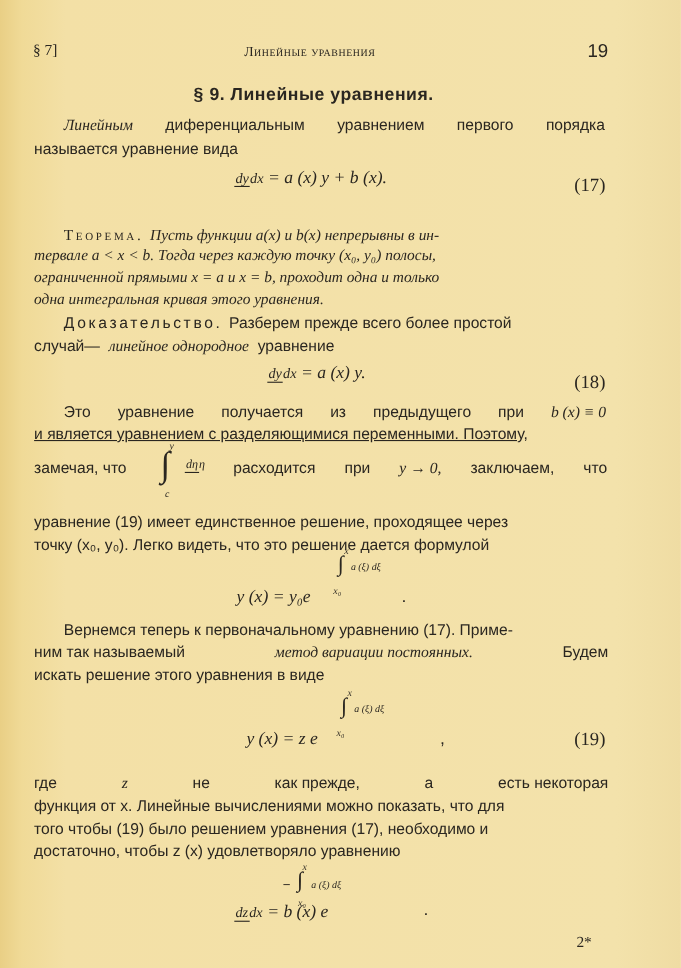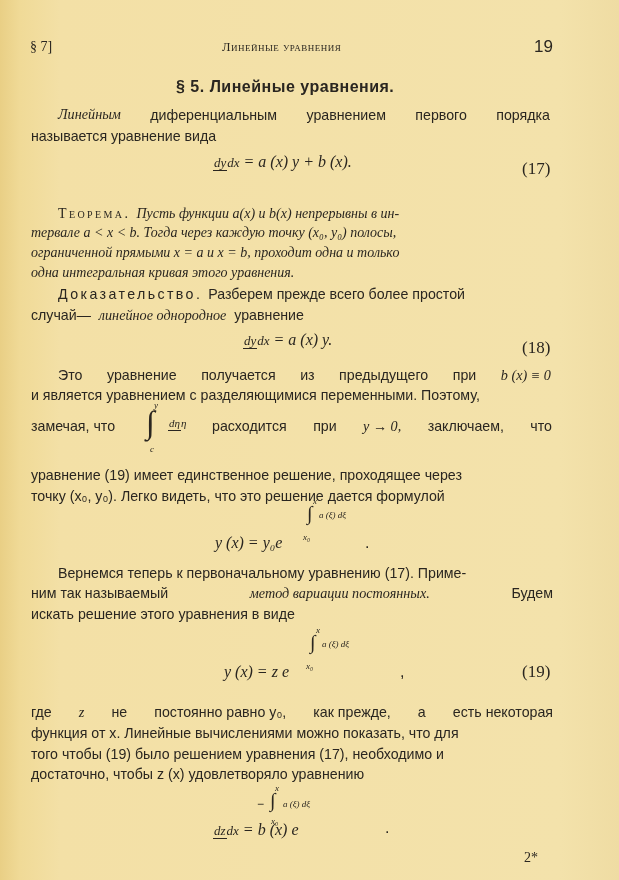--- a/index.html
+++ b/index.html
@@ -23,23 +23,23 @@
   .eqnum { position:absolute; font-family:"Liberation Serif", serif; font-size:17px; }
   .small { font-size:9px; font-family:"Liberation Serif", serif; font-style:italic; }
 </style>
 </head>
 <body>
 
 <div class="abs serif" style="left:30px;top:39px;font-size:14px;">§ 7]</div>
 <div class="abs serif" style="left:222px;top:40px;font-size:12.5px;font-variant:small-caps;letter-spacing:0.5px;">Линейные уравнения</div>
 <div class="abs" style="left:534px;top:37px;font-size:17px;">19</div>
 
-<div class="abs" style="left:176px;top:78px;font-size:16px;font-weight:bold;letter-spacing:0.5px;">§ 5. Линейные уравнения.</div>
+<div class="abs" style="left:176px;top:78px;font-size:16px;font-weight:bold;letter-spacing:0.5px;">§ 9. Линейные уравнения.</div>
 
-<div class="line" style="top:106px;left:58px;width:492px;align-items:flex-end;">
+<div class="line" style="top:106px;left:58px;width:492px;">
   <span class="serif it">Линейным</span>
   <span>диференциальным</span>
   <span>уравнением</span>
   <span>первого</span>
   <span>порядка</span>
 </div>
 <div class="line left" style="top:128px;">
     <span>называется уравнение вида</span>
   </div>
 
@@ -79,21 +79,21 @@
 
 <div class="line" style="top:367px;left:58px;width:493px;">
   <span>Это</span>
   <span>уравнение</span>
   <span>получается</span>
   <span>из</span>
   <span>предыдущего</span>
   <span>при</span>
   <span class="serif it">b (x) ≡ 0</span>
 </div>
-<div class="line left" style="top:387px;">
+<div class="line left" style="top:387px;text-decoration:underline;">
     <span>и является уравнением с разделяющимися переменными. Поэтому,</span>
   </div>
 
 <div class="abs" style="left:31px;top:418px;font-size:14.2px;white-space:nowrap;">замечая,  что</div>
 <div class="abs" style="left:146px;top:400px;width:70px;height:60px;">
   <span class="abs small" style="left:8px;top:0px;">y</span>
   <span class="abs serif" style="left:0px;top:4px;font-size:32px;line-height:36px;">∫</span>
   <span class="abs small" style="left:4px;top:44px;">c</span>
   <span class="abs" style="left:22px;top:14px;">
     <span class="frac serif it" style="font-size:11px;line-height:13px;">
@@ -144,21 +144,20 @@
   <span class="abs serif it" style="left:0px;top:38px;font-size:16px;white-space:nowrap;">y (x) = z e</span>
   <span class="abs small" style="left:82px;top:36px;">x₀</span>
   <span class="abs" style="left:176px;top:38px;font-size:16px;">,</span>
 </div>
 <div class="eqnum" style="left:522px;top:662px;">(19)</div>
 
 <div class="line" style="top:704px;">
   <span>где</span>
   <span class="serif it">z</span>
   <span>не</span>
-  <span>постоянно равно y₀,</span>
   <span>как прежде,</span>
   <span>а</span>
   <span>есть некоторая</span>
 </div>
 <div class="line left" style="top:725px;">
     <span>функция от x. Линейные вычислениями можно показать, что для</span>
   </div>
 <div class="line left" style="top:746px;">
     <span>того чтобы (19) было решением уравнения (17), необходимо и</span>
   </div>

